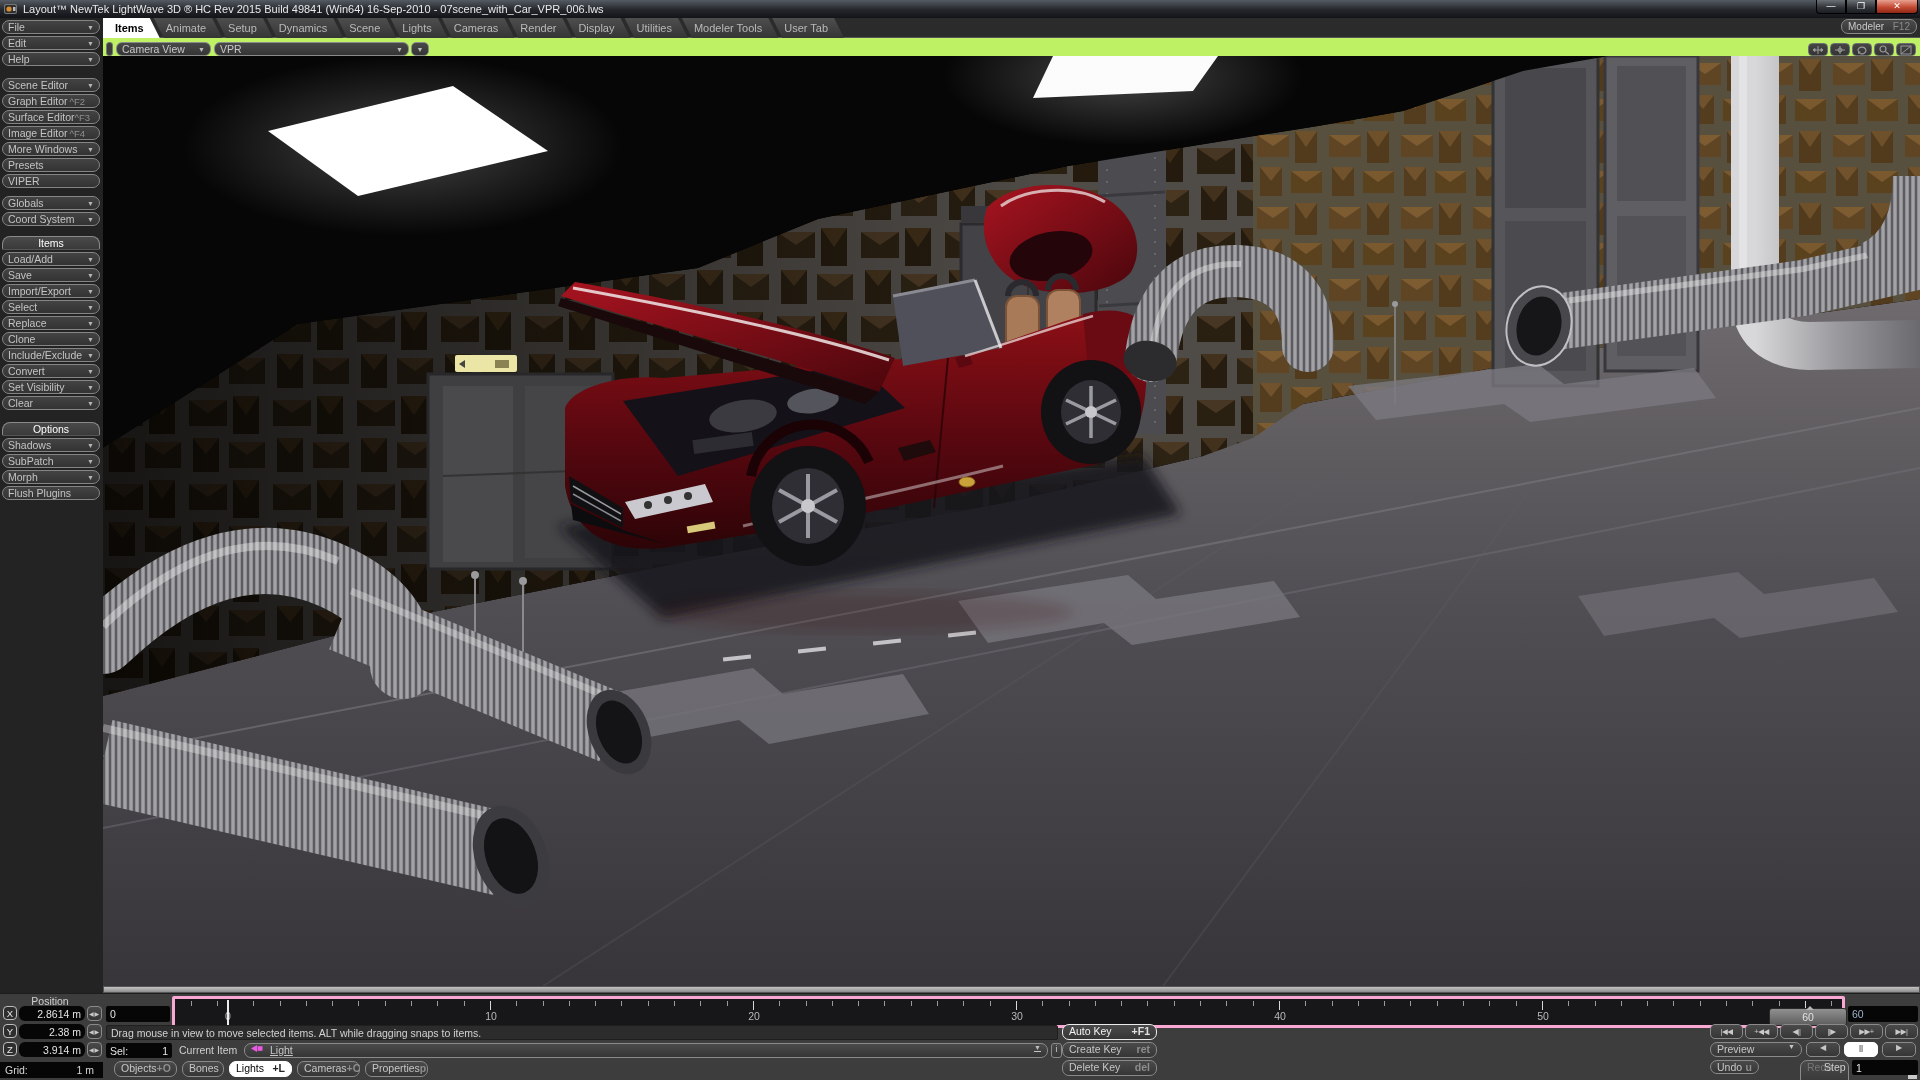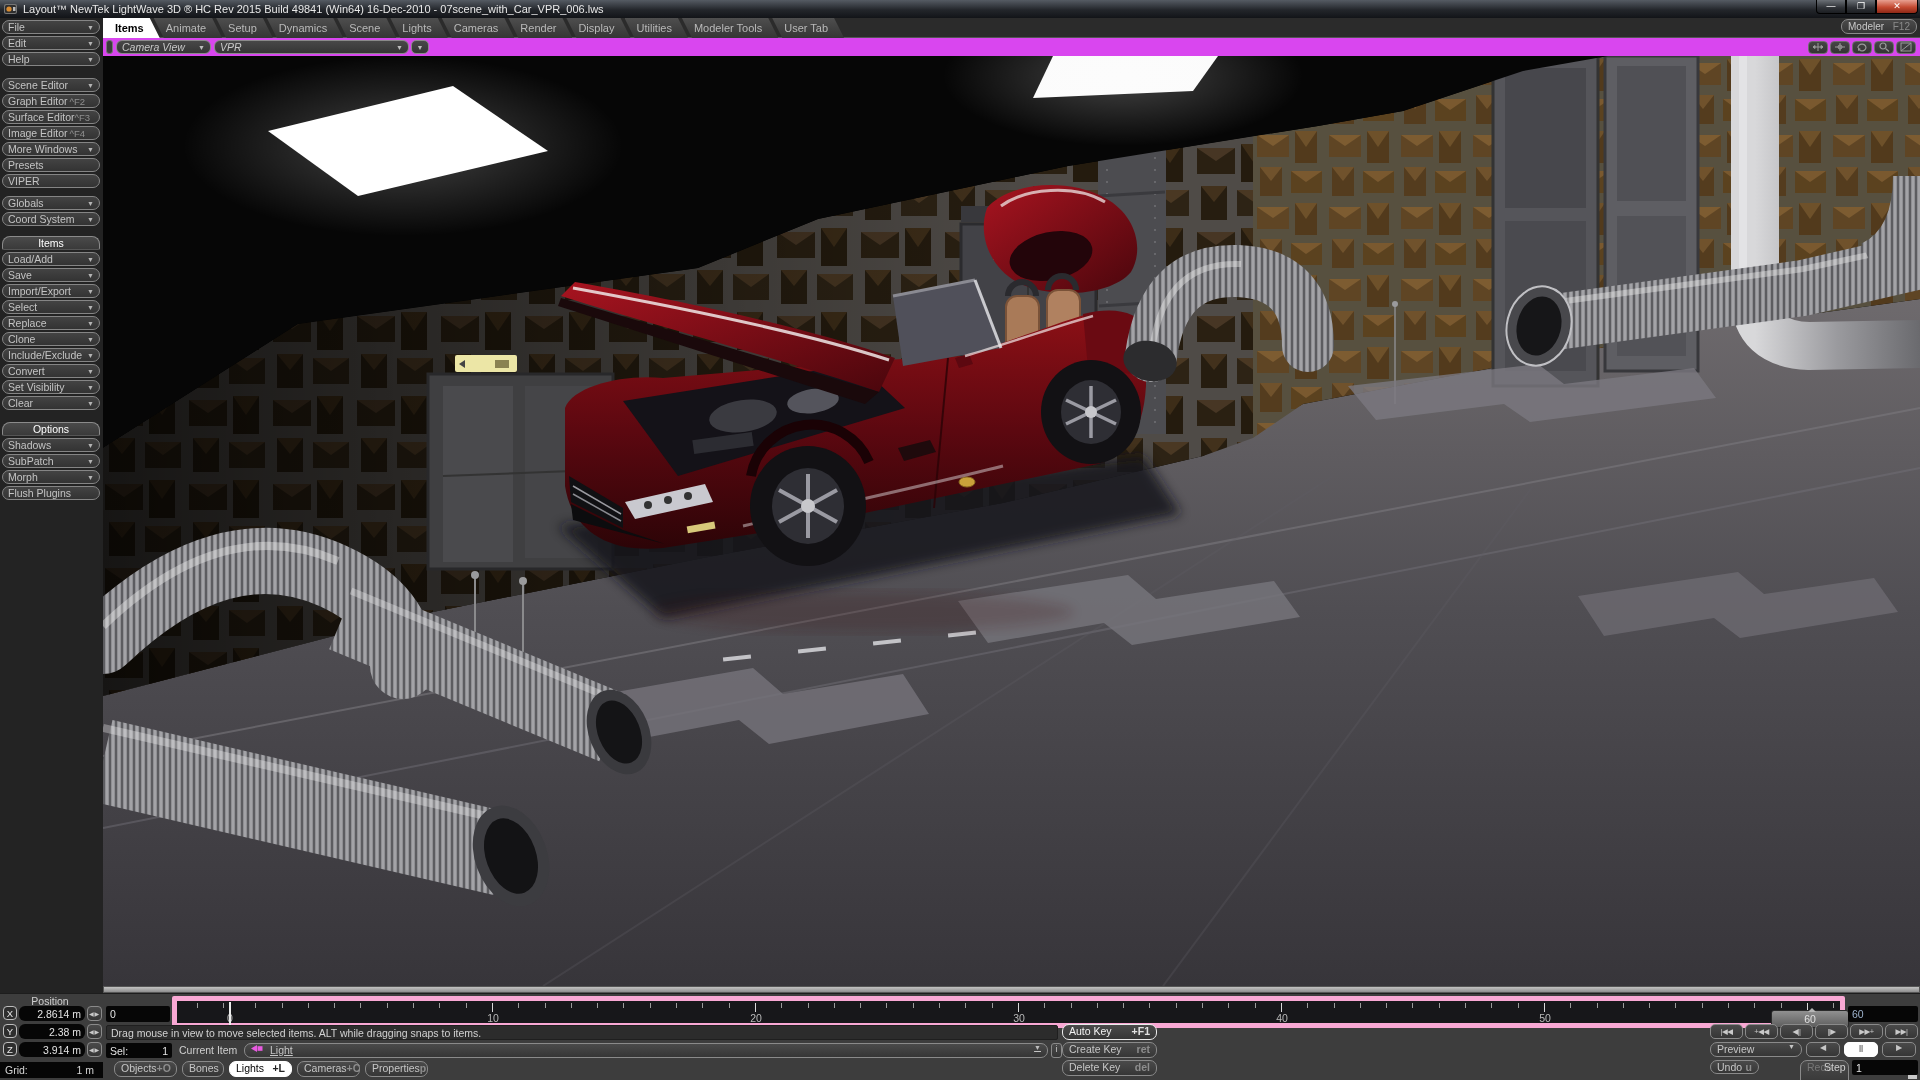--- a/index.html
+++ b/index.html
@@ -26,21 +26,21 @@
     background:linear-gradient(#4e4e4e,#353535);
     clip-path:polygon(0 0,calc(100% - 10px) 0,100% 100%,10px 100%);
     color:#b9b9b9;font-size:11px;line-height:20px;white-space:nowrap;}
   .tab.active{background:#fff;color:#000;font-weight:bold;z-index:2;
     clip-path:polygon(0 0,calc(100% - 10px) 0,100% 100%,0 100%);}
   #modeler-btn{position:absolute;right:3px;top:1px;width:76px;height:15px;border:1px solid #8a8a8a;border-radius:7px;
     background:linear-gradient(#4a4a4a,#363636);color:#c9c9c9;font-size:10px;display:flex;align-items:center;padding:0 6px;}
   #modeler-btn .sc{margin-left:auto;color:#8a8a8a;}
 
   
-  #vp-toolbar{position:absolute;left:103px;top:38px;width:1817px;height:18px;background:#d946ef;display:flex;align-items:center;font-style:italic;}
+  #vp-toolbar{position:absolute;left:103px;top:38px;width:1817px;height:18px;background:#bef264;display:flex;align-items:flex-end;}
   .vpdrop{height:14px;border:1px solid #8a8a8a;border-radius:6px;background:linear-gradient(#484848,#353535);
     color:#c9c9c9;font-size:10.5px;display:flex;align-items:center;padding:0 5px;margin-left:3px;}
   .vpdrop .dd{margin-left:auto;font-size:7px;color:#bdbdbd;padding-left:8px;}
   #vp-grip{width:7px;height:14px;border:1px solid #777;border-radius:3px;background:#3c3c3c;margin-left:3px;}
   #vp-mini{width:18px;height:14px;border:1px solid #8a8a8a;border-radius:5px;background:linear-gradient(#484848,#353535);
     color:#bdbdbd;font-size:7px;text-align:center;line-height:13px;margin-left:2px;}
   #vp-icons{margin-left:auto;display:flex;margin-right:4px;}
   .vpicon{width:20px;height:13px;border:1px solid #6f6f6f;border-radius:4px;background:linear-gradient(#454545,#343434);
     margin-left:2px;display:flex;align-items:center;justify-content:center;}
 
@@ -73,21 +73,21 @@
   .axis-chip{position:absolute;left:3px;width:14px;height:14px;border:1px solid #bdbdbd;border-radius:4px;
     background:#2e2e2e;color:#e8e8e8;font-size:9.5px;text-align:center;line-height:13px;}
   .axis-field{position:absolute;left:19px;width:66px;height:15px;justify-content:flex-end;border-radius:6px;}
   .spinner{position:absolute;left:87px;width:15px;height:15px;border:1px solid #8a8a8a;border-radius:4px;
     background:linear-gradient(#4a4a4a,#363636);color:#c9c9c9;font-size:6px;display:flex;align-items:center;justify-content:center;letter-spacing:1px;}
   #grid-row{position:absolute;left:0;top:68px;width:103px;height:16px;background:#060606;color:#d6d6d6;
     display:flex;align-items:center;padding:0 5px;}
   #grid-row .v{margin-left:auto;padding-right:4px;}
 
   
-  #ruler{position:absolute;left:172px;top:2px;width:1673px;height:32px;background:#17171a;border:5px solid #f9a8d4;border-radius:2px;}
+  #ruler{position:absolute;left:172px;top:2px;width:1673px;height:32px;background:#17171a;border:3px solid #f9a8d4;border-radius:2px;}
   #ruler .minor{position:absolute;left:0;right:0;top:2px;height:5px;
     background:repeating-linear-gradient(90deg,#9b9b9b 0 1px,transparent 1px 26.3px);background-position-x:52px;}
   #ruler .major{position:absolute;left:0;right:0;top:2px;height:9px;
     background:repeating-linear-gradient(90deg,#d8d8d8 0 1px,transparent 1px 263px);background-position-x:52px;}
   #ticklabels{position:absolute;left:40px;top:11px;width:1604px;display:flex;justify-content:space-between;}
   #ticklabels span{width:26px;text-align:center;color:#b9b9b9;font-size:10.5px;}
   #playhead{position:absolute;left:52px;top:1px;width:2px;height:26px;background:#ececec;}
   #tl-handle{position:absolute;left:1594px;top:9px;width:78px;height:18px;border:1px solid #2a2a2a;border-radius:3px;
     background:linear-gradient(#909090,#5d5d5d);color:#e0e0e0;text-align:center;line-height:17px;}
   #tl-handle:before{content:"";position:absolute;left:36px;top:-7px;border:4px solid transparent;border-bottom-color:#b5b5b5;}
@@ -127,21 +127,21 @@
 
 <div id="screen">
 
   <div id="titlebar">
     <svg class="appicon" viewBox="0 0 13 12">
       <rect x="0" y="1" width="13" height="10" rx="2" fill="#777"></rect>
       <rect x="1" y="2" width="11" height="8" rx="1.5" fill="#2e2e2e"></rect>
       <circle cx="5" cy="6" r="2.6" fill="#d98b30"></circle>
       <rect x="9" y="4" width="2.5" height="4" fill="#bbb"></rect>
     </svg>
-    <span>Layout™ NewTek LightWave 3D ® HC  Rev 2015 Build 49841 (Win64) 16-Dec-2010    - 07scene_with_Car_VPR_006.lws</span>
+    <span>Layout™ NewTek LightWave 3D ® HC  Rev 2015 Build 49841 (Win64) 16-Sep-2010    - 07scene_with_Car_VPR_006.lws</span>
     <div id="win-controls">
       <div class="wbtn first">—</div>
       <div class="wbtn">❐</div>
       <div class="wbtn close">✕</div>
     </div>
   </div>
 
   <div id="tabrow">
     <div id="tabs">
 

